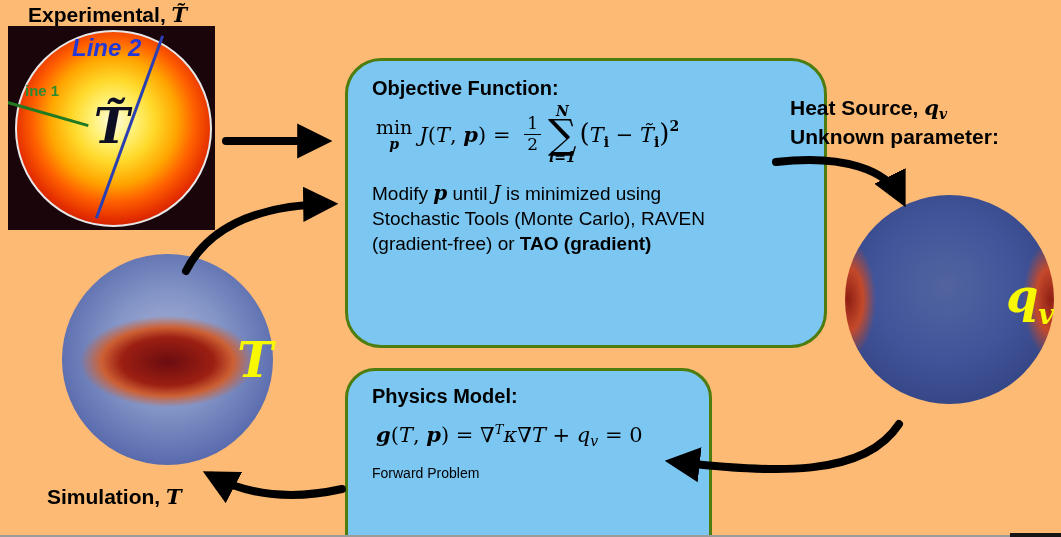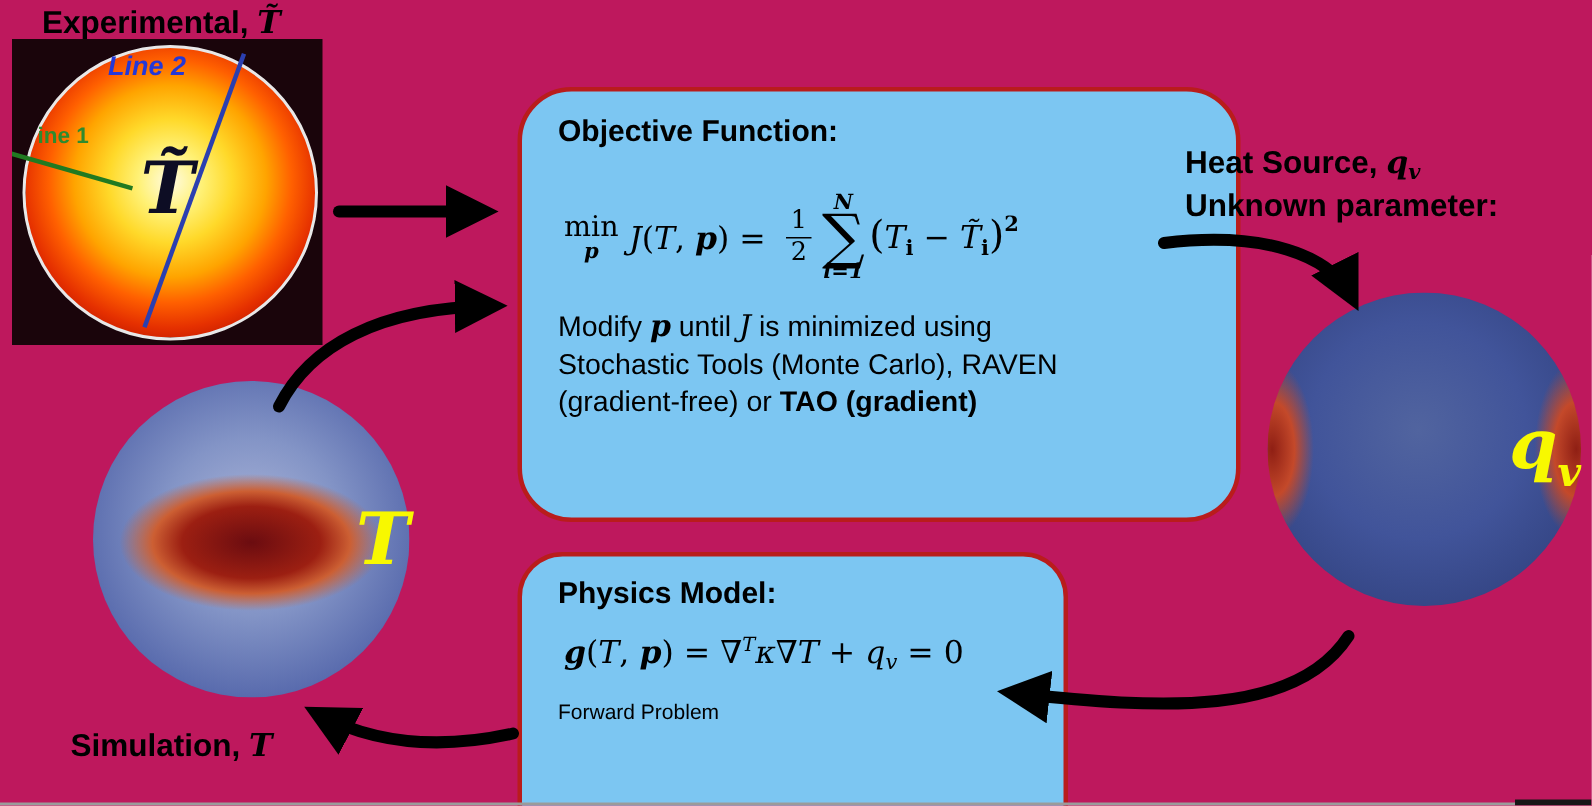--- a/index.html
+++ b/index.html
@@ -1,41 +1,41 @@
 <!DOCTYPE html>
 <html><head>
 <meta charset="utf-8">
 <style>
   html,body{margin:0;padding:0;}
   body{font-family:"Liberation Sans",sans-serif;background:#fff;}
-  #canvas{position:relative;width:1061px;height:537px;background:#be185d;overflow:hidden;}
+  #canvas{position:relative;width:1061px;height:537px;background:#fdba74;overflow:hidden;}
   .abs{position:absolute;}
   .bold-label{font-weight:700;font-size:21px;color:#000;}
   .si{font-family:"DejaVu Serif",serif;font-style:italic;}
   .sbi{font-family:"DejaVu Serif",serif;font-style:italic;font-weight:700;}
   .srm{font-family:"DejaVu Serif",serif;}
 
   
   #exp-image{left:8px;top:26px;width:207px;height:204px;background:#1a050b;overflow:hidden;}
   #exp-circle{position:absolute;left:7px;top:4px;width:193px;height:193px;border-radius:50%;border:2px solid #e8e8e8;
     background:radial-gradient(circle at 50% 46%, #fffbe2 0%, #fff176 15%, #ffd92a 29%, #ffa400 45%, #ff6000 57%, #e53000 69%, #c01800 79%, #8a0a00 90%, #4a0400 100%);}
   .exp-line2-line{position:absolute;left:120px;top:4px;width:3px;height:194px;background:#2b3fb0;transform:rotate(20deg);}
   .exp-line1-line{position:absolute;left:-6px;top:86px;width:88px;height:3px;background:#217a21;transform:rotate(16deg);}
-  #exp-line2-label{position:absolute;left:64px;top:8px;color:#2438d8;font-weight:700;font-style:italic;font-size:18px;}
+  #exp-line2-label{position:absolute;left:64px;top:8px;color:#2438d8;font-weight:700;font-style:italic;font-size:24px;}
   #exp-line1-label{position:absolute;left:1px;top:56px;color:#2e8b2e;font-weight:700;font-size:15px;padding-left:16px;}
   #exp-symbol{position:absolute;left:0;top:72px;width:100%;text-align:center;font-size:48px;color:#0d0d24;}
 
   
-  .blue-box{background:#7cc6f2;border:3px solid #b91c1c;}
+  .blue-box{background:#7cc6f2;border:3px solid #4d7c0f;}
   #objective-box{left:345px;top:58px;width:428px;height:252px;border-radius:36px;padding:16px 24px;}
   #physics-box{left:345px;top:368px;width:313px;height:163px;border-radius:30px;padding:14px 24px;}
   .box-title{font-weight:700;font-size:20px;color:#000;}
 
   
-  .formula{display:flex;align-items:center;font-family:"DejaVu Serif",serif;font-size:21px;color:#000;margin-top:28px;margin-left:4px;}
+  .formula{display:flex;align-items:center;font-family:"DejaVu Serif",serif;font-size:21px;color:#000;margin-top:4px;margin-left:4px;}
   .stack{display:inline-flex;flex-direction:column;align-items:center;line-height:1;}
   .stack .tiny{font-size:14px;}
   .minword{font-size:19px;}
   .sigma{font-size:40px;line-height:0.8;}
   .frac{display:inline-flex;flex-direction:column;align-items:center;line-height:1.15;font-size:17px;margin:0 7px;}
   .frac .den{border-top:1.6px solid #000;padding:0 3px;}
   .fpart{white-space:pre;}
   .paren{font-size:26px;}
   .subs{font-size:14px;vertical-align:-5px;font-weight:700;}
   .sup2{font-size:14px;vertical-align:11px;font-weight:700;}

